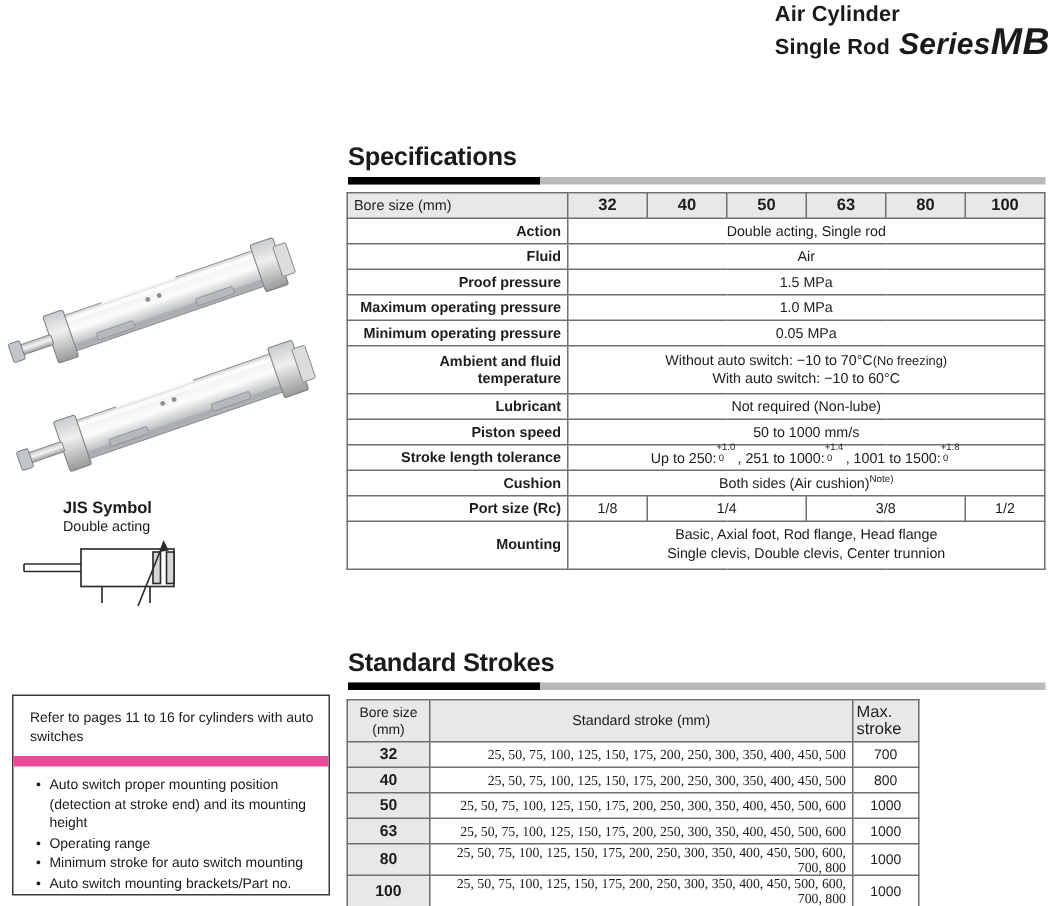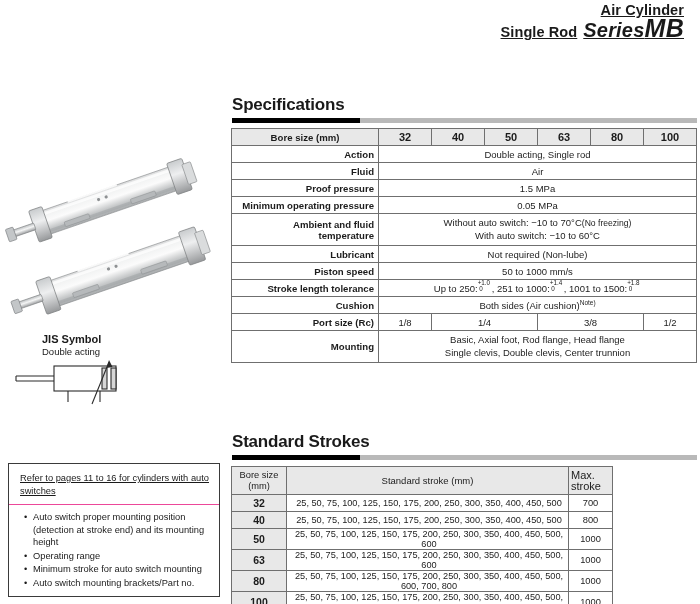--- a/index.html
+++ b/index.html
@@ -8,23 +8,21 @@
     width: 700px; height: 604px;
     background: #ffffff;
     font-family: "Liberation Sans", sans-serif;
     color: #1a1a1a;
     overflow: hidden;
   }
   .page { position: relative; width: 700px; height: 604px; }
 
   
   .doc-header {
-    position: absolute; top: 2px; right: 16px;
-    text-align: right;
-    text-decoration: underline;
+    position: absolute; top: 2px; right: 0;
   }
   .doc-header .line1 {
     font-size: 14.5px; font-weight: bold; letter-spacing: .1px;
     line-height: 17px;
   }
   .doc-header .line2 {
     line-height: 19px; white-space: nowrap;
   }
   .doc-header .line2 .sub {
     font-size: 14.5px; font-weight: bold; letter-spacing: .1px;
@@ -66,21 +64,21 @@
     padding: 0 4px;
     vertical-align: middle;
     font-weight: normal;
   }
   table.spec { left: 231px; top: 128px; width: 466px; }
   table.spec .rowlabel {
     background: #fff; font-weight: bold; text-align: right;
     width: 147px; font-size: 9.6px; padding-left: 5px;
   }
   table.spec .hdr-label {
-    background: #e8e8e8; text-align: center; font-weight: bold;
+    background: #e8e8e8; text-align: left; font-weight: normal;
     font-size: 9.6px;
   }
   table.spec .hdr-val {
     background: #e8e8e8; text-align: center; font-weight: bold;
     font-size: 11px; width: 53px;
   }
   table.spec .val { text-align: center; }
   table.spec tr { height: 17px; }
   .note-sup { font-size: 6.5px; vertical-align: super; }
   .tol { display: inline-block; position: relative; width: 14px;
@@ -105,40 +103,39 @@
     background: #e8e8e8; text-align: center; font-size: 9.5px;
   }
   table.strokes .max-hdr {
     background: #e8e8e8; text-align: left; width: 44px;
     font-size: 11px; line-height: 11px; padding: 2px 2px;
   }
   table.strokes .bore-cell {
     background: #e8e8e8; text-align: center; font-weight: bold;
     font-size: 10.5px;
   }
-  table.strokes .stroke-cell { text-align: center; padding-left: 7px; font-size: 9.2px; }
+  table.strokes .stroke-cell { text-align: right; padding-left: 7px; font-size: 9.2px; font-family: Liberation Serif, serif; }
   table.strokes .max-cell { text-align: center; font-size: 9.3px; }
   table.strokes tbody tr { height: 17px; }
 
   
   .photos { position: absolute; left: 0; top: 140px; width: 228px; height: 180px; }
 
   .jis { position: absolute; left: 42px; top: 333px; }
   .jis .jis-title { font-size: 11px; font-weight: bold; }
   .jis .jis-sub { font-size: 9.5px; margin-top: 1px; }
   .jis-draw { position: absolute; left: 8px; top: 360px; }
 
   .infobox {
     position: absolute; left: 8px; top: 463px; width: 212px; height: 134px;
     border: 1px solid #3a3a3a; background: #fff;
   }
   .infobox .ib-head {
     font-size: 9.3px; line-height: 12.5px; padding: 8px 9px 7px 11px;
-    border-bottom: 1px solid #ec4899;
-    text-decoration: underline;
+    border-bottom: 7px solid #ec4899;
   }
   .infobox ul {
     margin: 0; padding: 6px 6px 4px 16px; list-style: none;
   }
   .infobox li {
     font-size: 9.3px; line-height: 12.6px; margin-bottom: 1px;
     position: relative; padding-left: 8px;
   }
   .infobox li::before {
     content: "\2022"; position: absolute; left: -1px; top: 0;
@@ -273,20 +270,24 @@
       </tr>
       <tr>
         <td class="rowlabel">Fluid</td>
         <td class="val" colspan="6">Air</td>
       </tr>
       <tr>
         <td class="rowlabel">Proof pressure</td>
         <td class="val" colspan="6">1.5 MPa</td>
       </tr>
       <tr>
+        <td class="rowlabel">Maximum operating pressure</td>
+        <td class="val" colspan="6">1.0 MPa</td>
+      </tr>
+      <tr>
         <td class="rowlabel">Minimum operating pressure</td>
         <td class="val" colspan="6">0.05 MPa</td>
       </tr>
 
       <tr style="height:32px">
         <td class="rowlabel">Ambient and fluid temperature</td>
         <td class="val two-line" colspan="6">
           <span class="temp-line"><span>Without auto switch: −10 to 70°C</span><span class="nofreeze">(No freezing)</span></span>
           <span class="temp-line">With auto switch: −10 to 60°C</span>
         </td>

